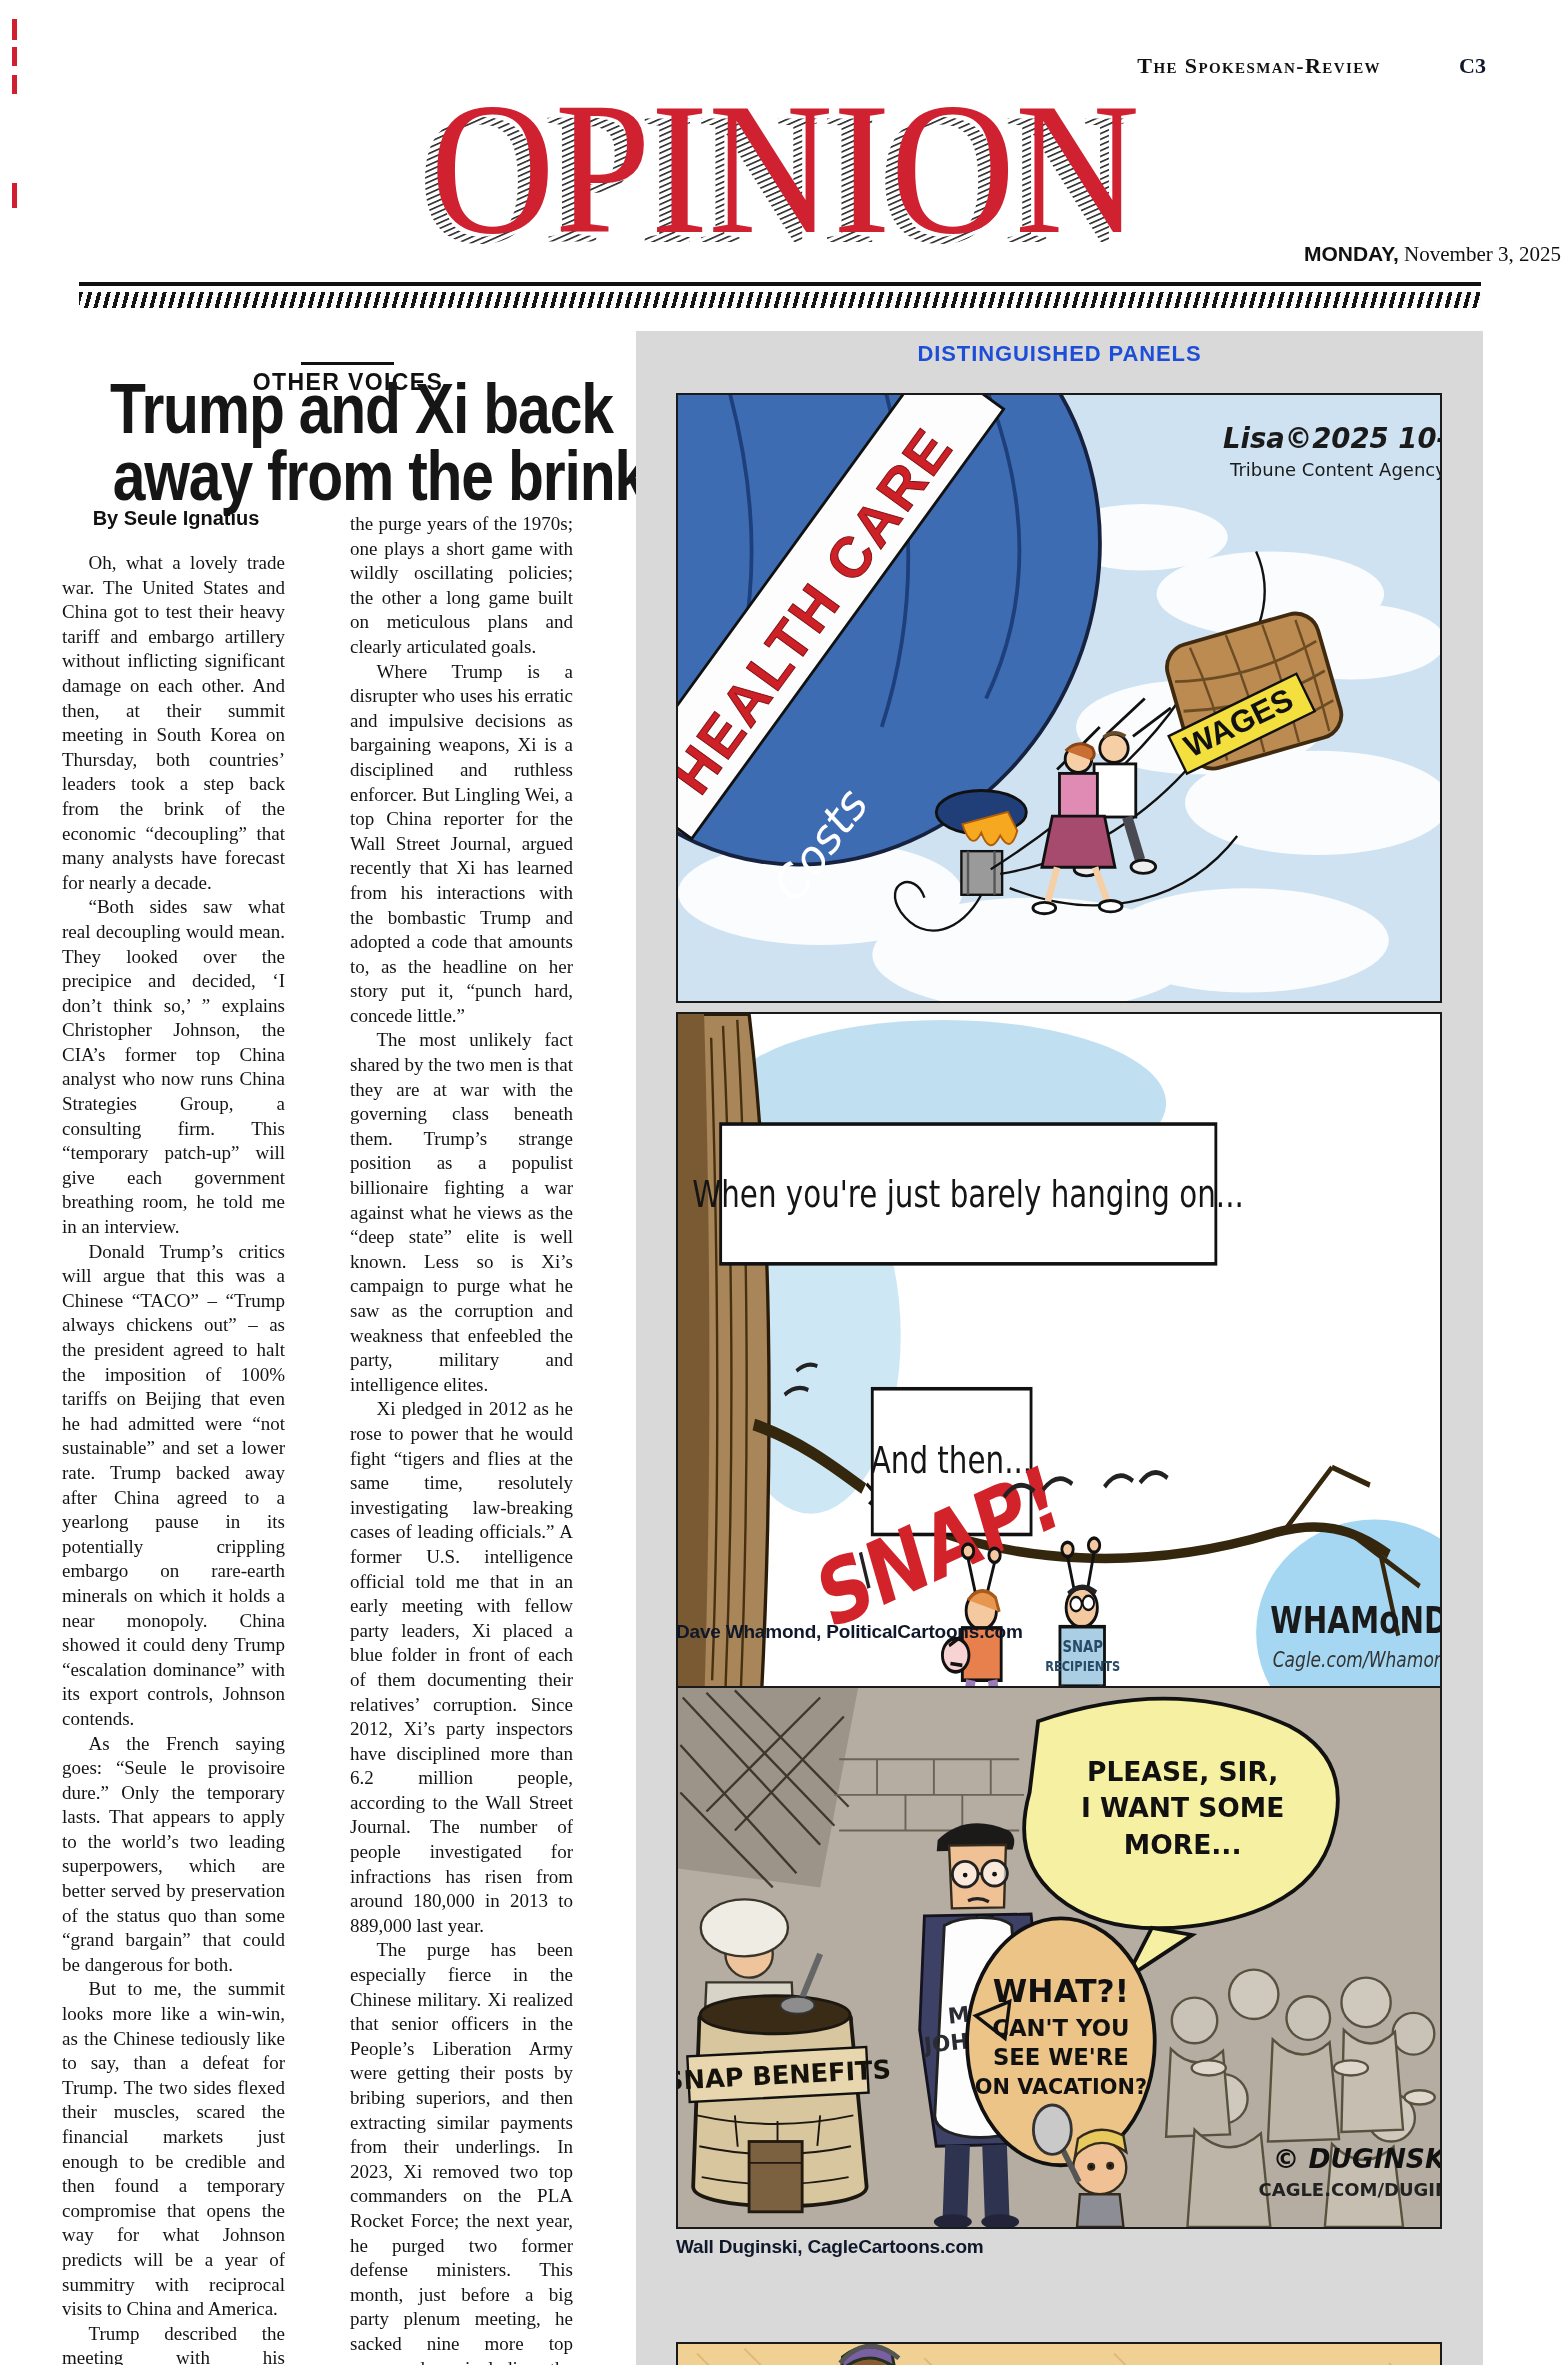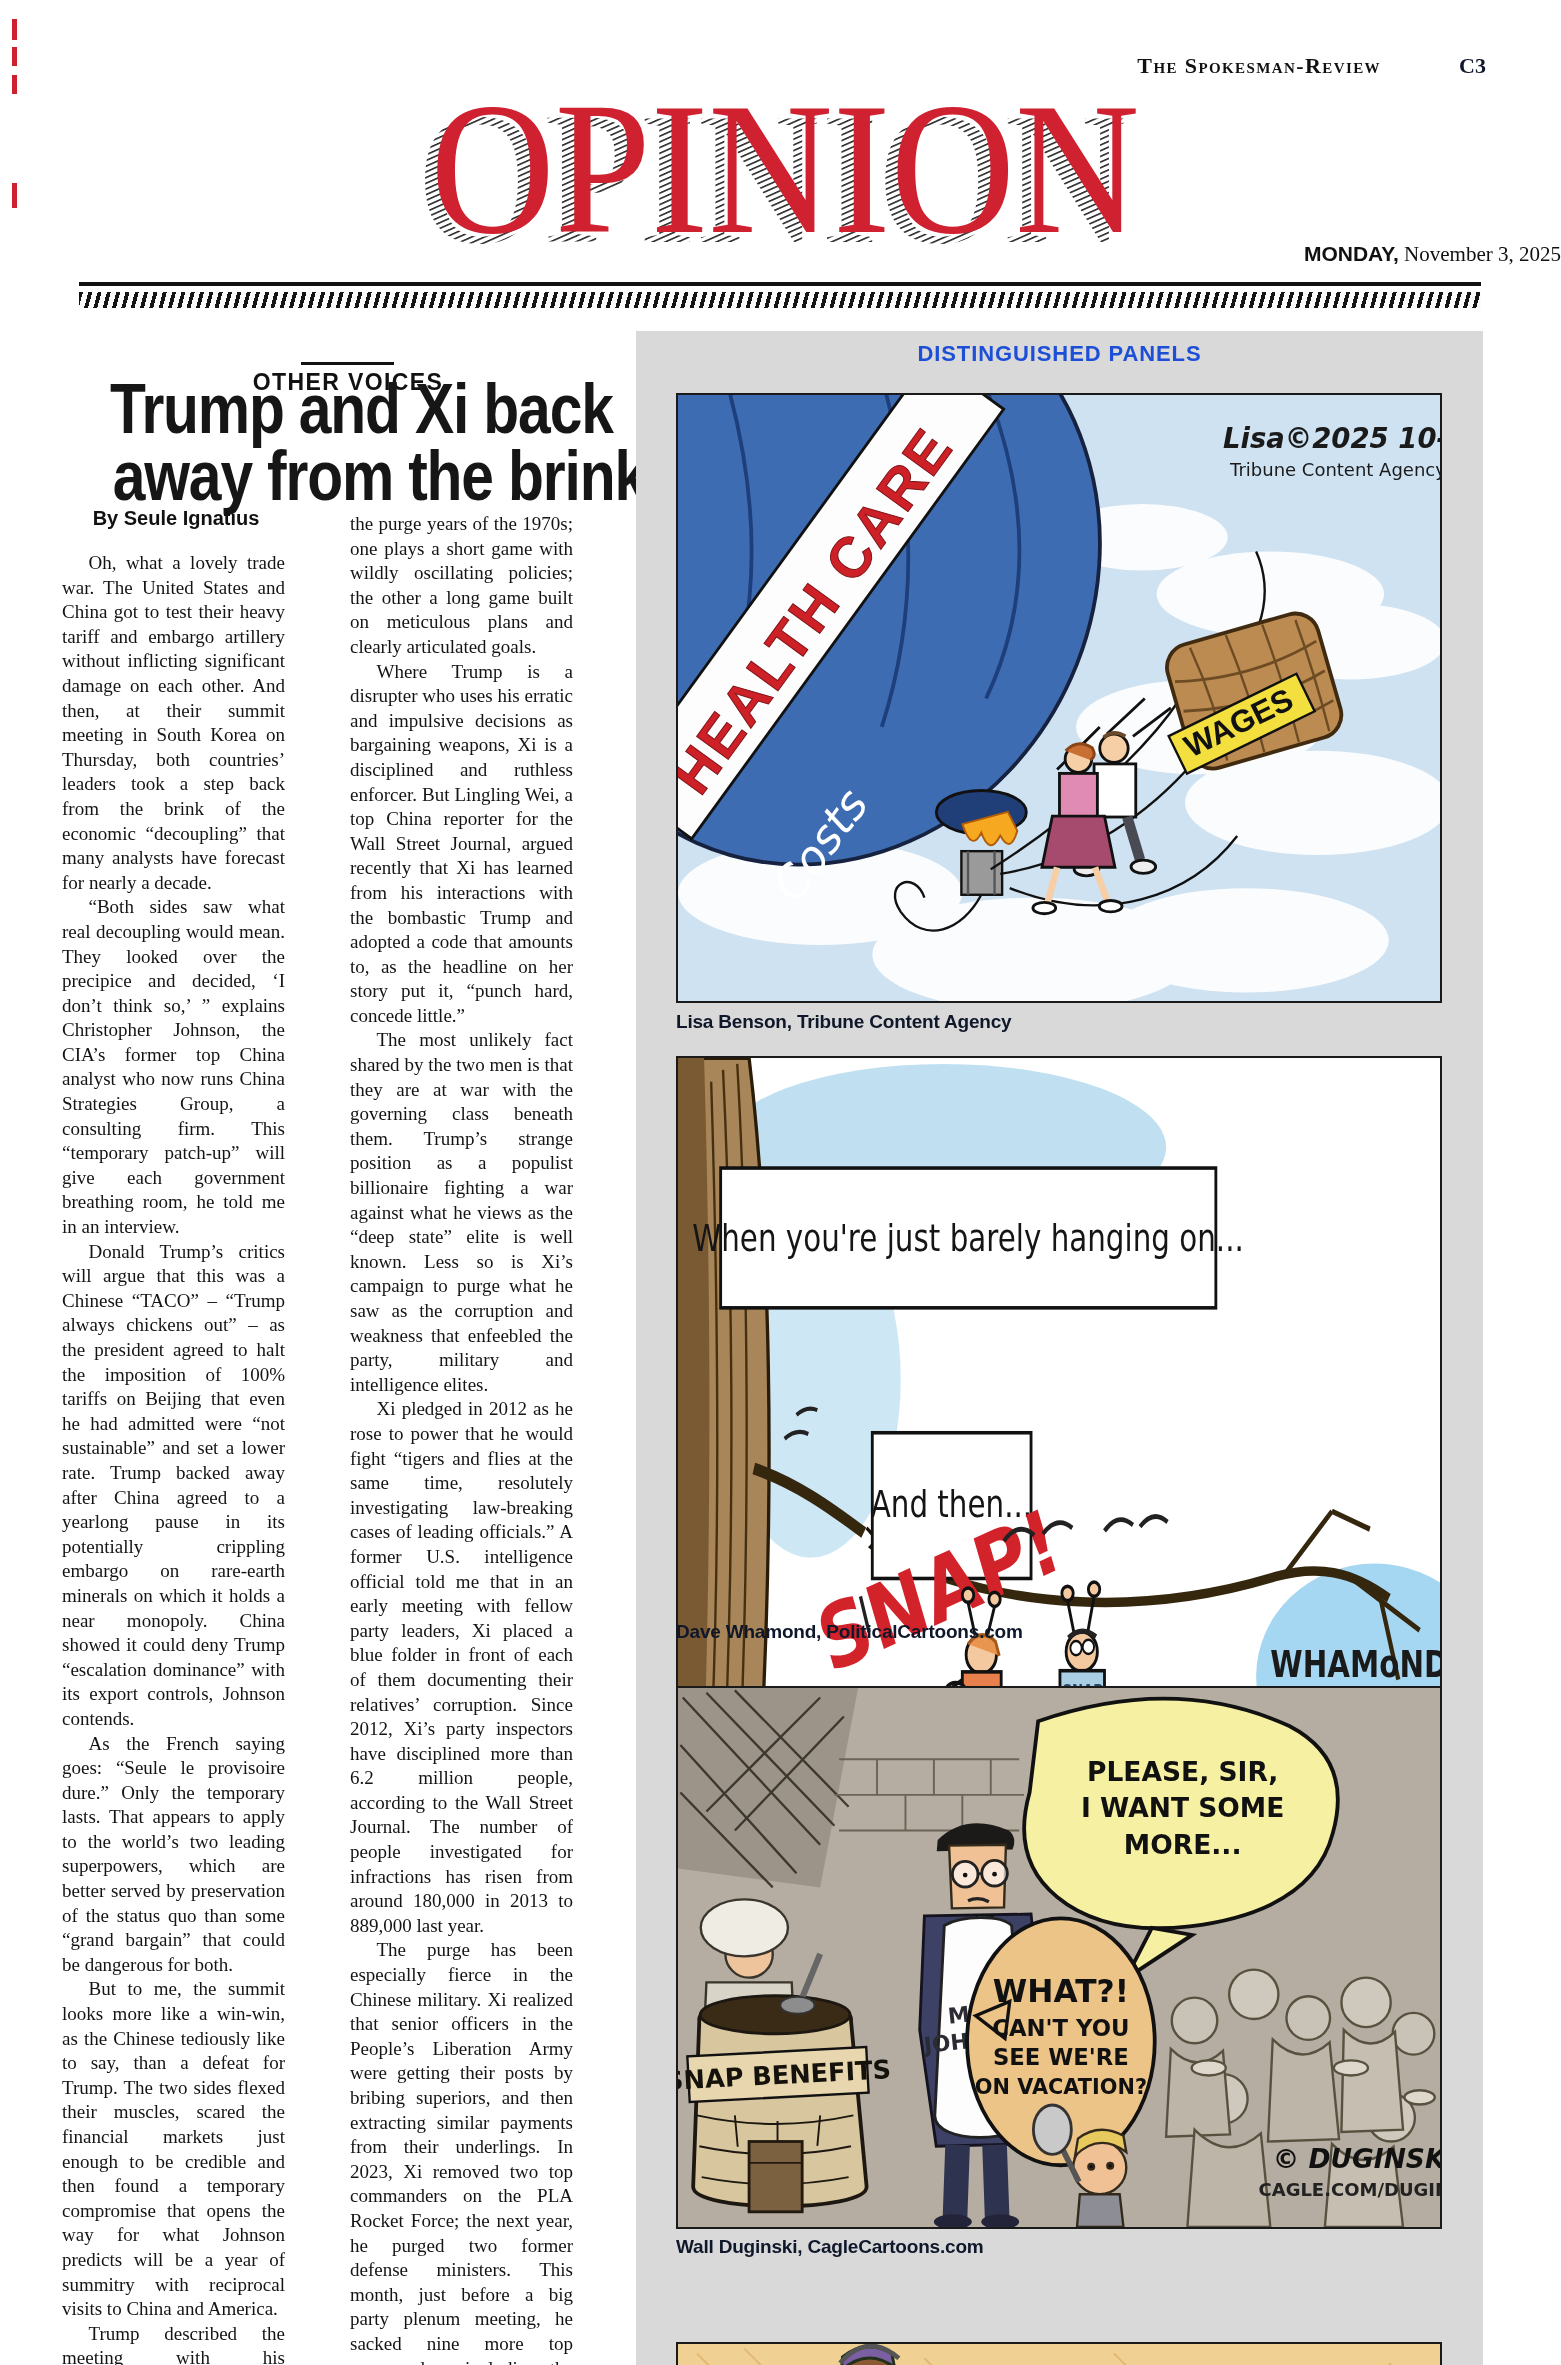--- a/index.html
+++ b/index.html
@@ -158,21 +158,21 @@
         <path d="M 800,996 L 780,1070 M 880,996 L 905,1065" stroke="#f7cfa6" stroke-width="14"></path>
         <ellipse cx="773" cy="1082" rx="24" ry="12" fill="#ffffff"></ellipse>
         <ellipse cx="913" cy="1078" rx="24" ry="12" fill="#ffffff"></ellipse>
       </g>
       <text x="1150" y="112" font-family="DejaVu Sans, sans-serif" font-style="italic" font-weight="bold" font-size="58" fill="#1a1a1a">Lisa©2025 10-23</text>
       <text x="1165" y="170" font-family="DejaVu Sans, sans-serif" font-size="38" fill="#1a1a1a">Tribune Content Agency</text>
     </svg>
   </div>
   <div class="abs ccaption" style="top:1011px;">Lisa Benson, Tribune Content Agency</div>
 
-  <div class="abs cartoon" style="top:1056px;height:697px;">
+  <div class="abs cartoon" style="top:1012px;height:697px;">
     <svg viewBox="0 0 1608 1165" preserveAspectRatio="none">
       <rect width="1608" height="1165" fill="#ffffff"></rect>
       <g fill="#b9ddf1">
         <ellipse cx="560" cy="150" rx="470" ry="140" opacity="0.9"></ellipse>
         <ellipse cx="280" cy="540" rx="190" ry="300" opacity="0.7"></ellipse>
         <ellipse cx="1470" cy="1040" rx="250" ry="190" fill="#a5d7f2"></ellipse>
       </g>
       <g>
         <path d="M 0,0 L 150,0 C 195,300 205,700 175,1165 L 0,1165 Z" fill="#a8865a" stroke="#2a1c08" stroke-width="7"></path>
         <path d="M 0,0 L 55,0 C 70,400 70,800 55,1165 L 0,1165 Z" fill="#7a5a33"></path>

